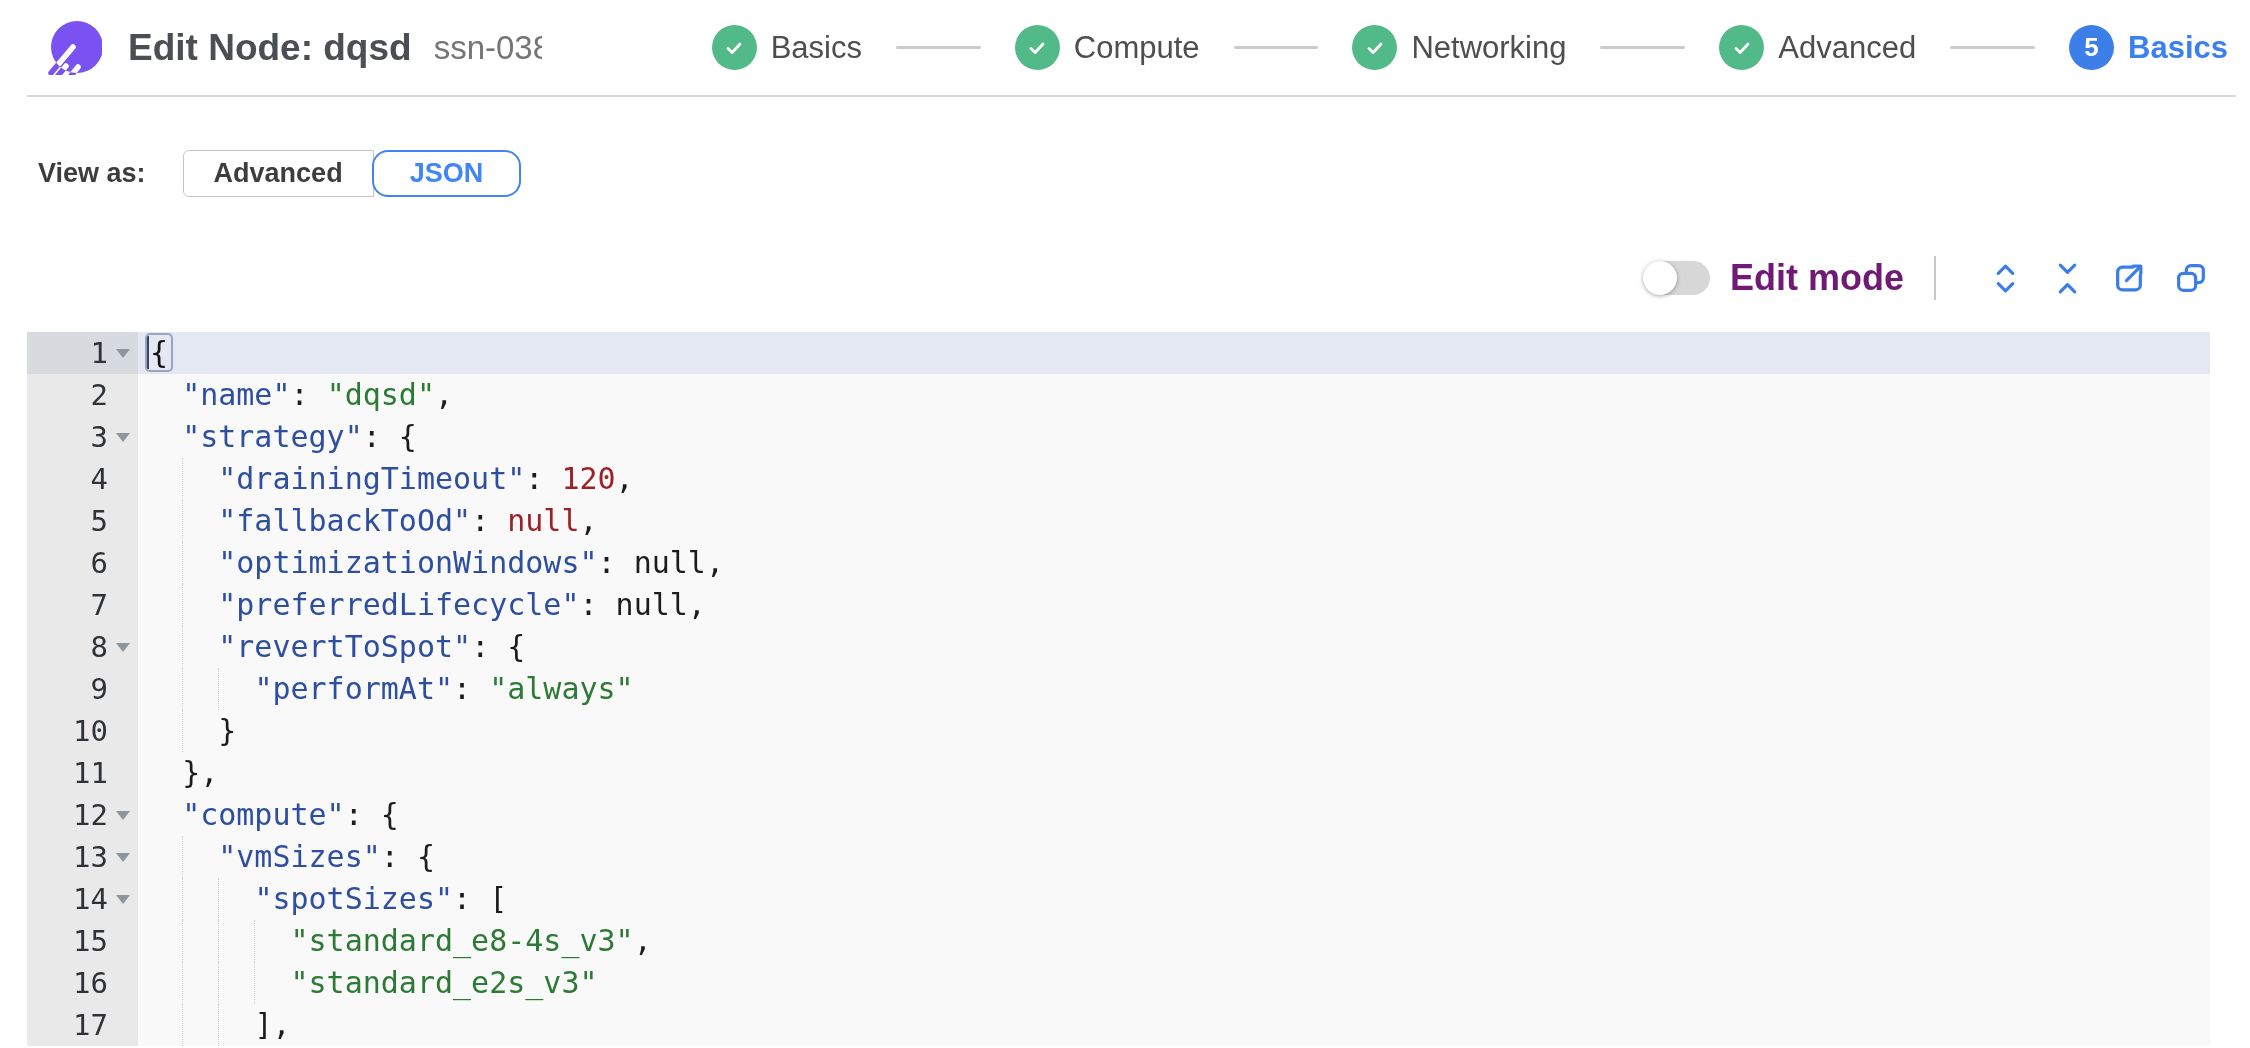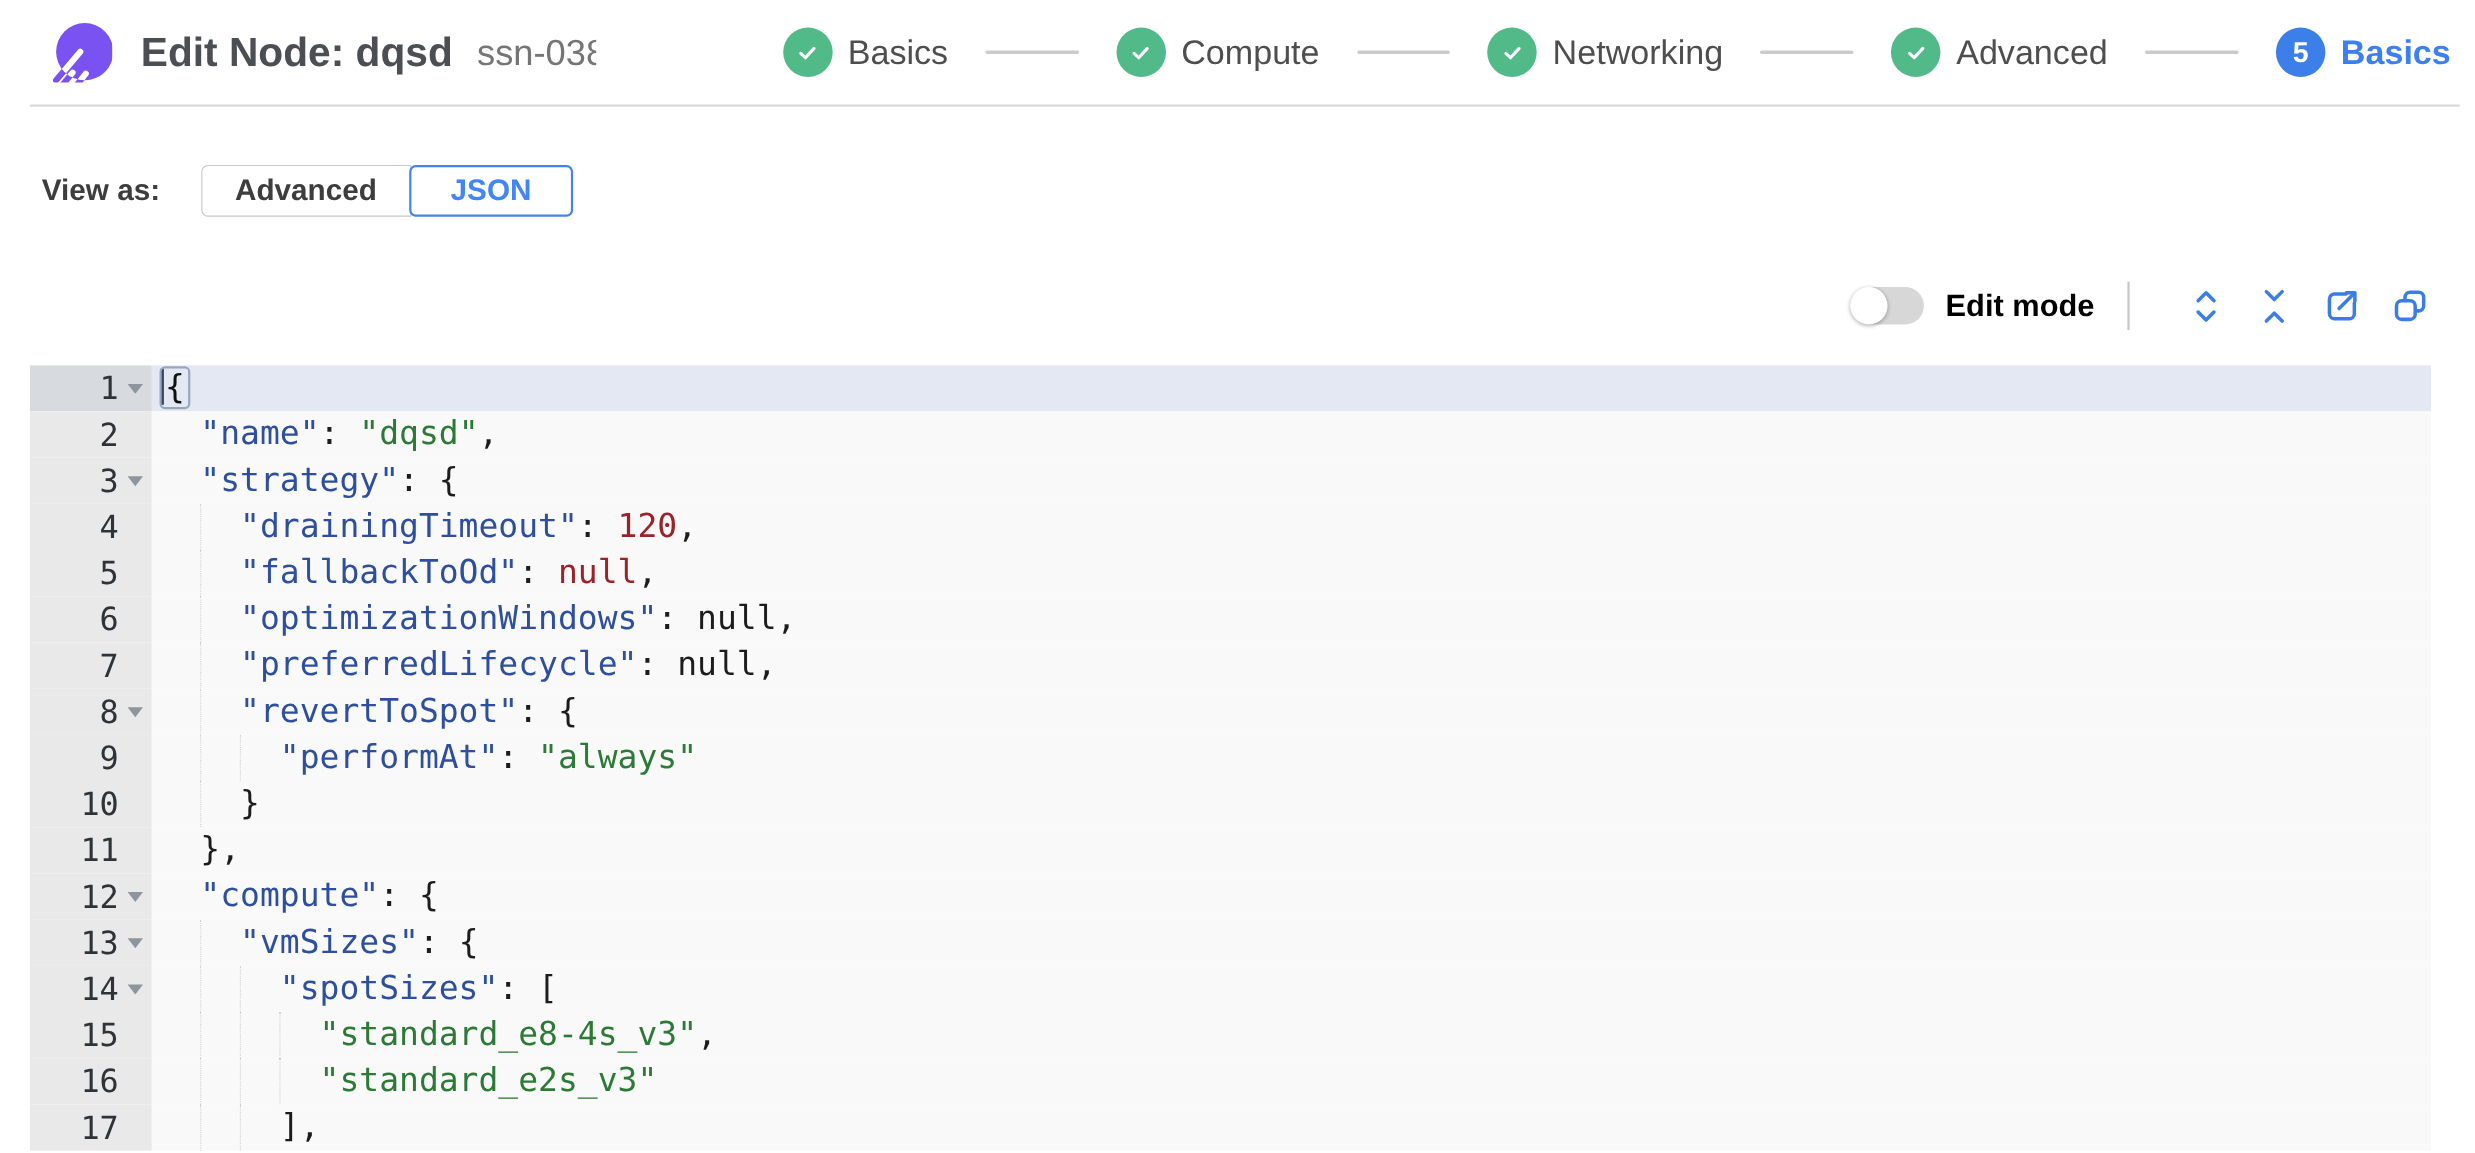--- a/index.html
+++ b/index.html
@@ -20,27 +20,27 @@
   .step-num{color:#fff;font-size:26px;font-weight:700;}
   .step-label{margin-left:14px;font-size:31px;color:#4e4e4e;white-space:nowrap;}
   .step.current .step-label{color:var(--review-blue);font-weight:600;}
   .connector{flex:1;height:3px;background:#cbcbcb;border-radius:2px;margin:0 34px;max-width:160px;}
 
   
   .viewas-row{margin:53px 0 0 38px;display:flex;align-items:center;}
   .viewas-label{font-size:27px;font-weight:700;color:#3d3d3d;}
   .seg{display:inline-flex;margin-left:37px;align-items:stretch;}
   .seg-btn{box-sizing:border-box;height:47px;padding:0 30px;background:#fff;border:1px solid #c6c6c6;border-radius:6px 0 0 6px;font-family:"Liberation Sans",sans-serif;font-size:27px;font-weight:700;color:#3d3d3d;cursor:pointer;line-height:45px;}
-  .seg-btn.selected{border:2px solid #4283f0;color:#4285f4;border-radius:6px;margin-left:-2px;padding:0 36px;line-height:43px;}
+  .seg-btn.selected{border:2px solid #4283f0;color:#4285f4;border-radius:16px;margin-left:-2px;padding:0 36px;line-height:43px;}
 
   
   .tools-row{margin:57px 40px 0 27px;height:48px;display:flex;align-items:center;justify-content:flex-end;}
   .toggle{width:66px;height:34px;background:#d7d7d7;border-radius:17px;position:relative;cursor:pointer;flex:none;}
   .knob{width:34px;height:34px;border-radius:50%;background:#fff;position:absolute;left:-1px;top:0;box-shadow:0 1px 4px rgba(0,0,0,.35);}
-  .toggle-label{margin-left:20px;font-size:28px;font-weight:600;color:#000000;white-space:nowrap;}
+  .toggle-label{margin-left:20px;font-size:36px;font-weight:600;color:#701a75;white-space:nowrap;}
   .vdiv{width:2px;height:44px;background:#c7c7c7;margin:0 26px 0 30px;}
   .icon-btn{width:38px;height:38px;margin-left:24px;background:none;border:none;padding:0;cursor:pointer;display:flex;align-items:center;justify-content:center;}
   .icon-btn svg{width:35px;height:35px;stroke:var(--accent);fill:none;stroke-width:3.1;stroke-linecap:round;stroke-linejoin:round;}
 
   
   .editor{margin:30px 40px 0 27px;height:716px;overflow:hidden;font-family:"DejaVu Sans Mono","Liberation Mono",monospace;}
   .line{display:flex;height:42px;}
   .gutter{width:111px;flex:none;background:#e9e9e9;position:relative;text-align:right;box-sizing:border-box;padding-right:30px;font-size:29px;line-height:42px;color:#2f3337;}
   .line.active .gutter{background:#d7dade;}
   .fold{position:absolute;right:8px;top:17px;width:0;height:0;border-left:7px solid transparent;border-right:7px solid transparent;border-top:9px solid #8f959c;cursor:pointer;}

